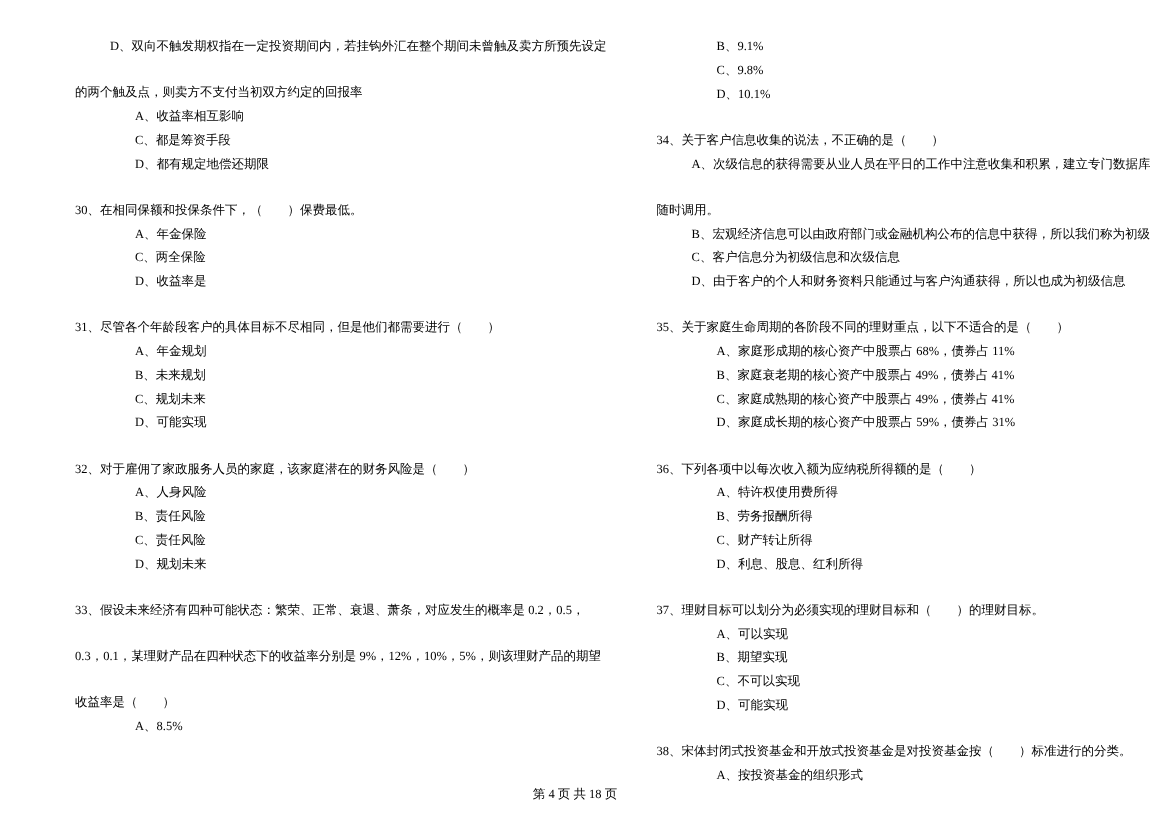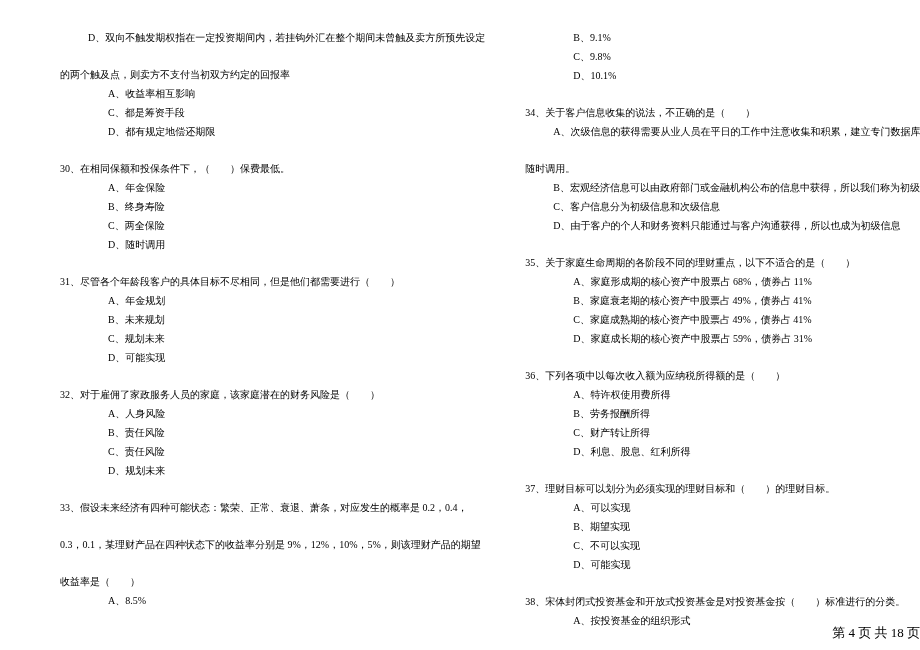--- a/index.html
+++ b/index.html
@@ -26,50 +26,49 @@
       overflow: hidden;
     }
     .indent-0 { padding-left: 38px; }
     .indent-1 { padding-left: 58px; }
     .q-start { padding-left: 10px; margin-top: 18px; }
     .footer {
       position: absolute;
       bottom: 8px;
       left: 0;
       right: 0;
-      text-align: right;
-      font-size: 13px;
+      text-align: center;
+      font-size: 10px;
     }
   </style>
 </head>
 <body>
 
 <div class="page-content">
   <div class="column" id="left-col">
       <div class="line indent-0">D、双向不触发期权指在一定投资期间内，若挂钩外汇在整个期间未曾触及卖方所预先设定</div>
       <div class="line q-start">的两个触及点，则卖方不支付当初双方约定的回报率</div>
       <div class="line indent-1">A、收益率相互影响</div>
       <div class="line indent-1">C、都是筹资手段</div>
       <div class="line indent-1">D、都有规定地偿还期限</div>
       <div class="line q-start">30、在相同保额和投保条件下，（　　）保费最低。</div>
       <div class="line indent-1">A、年金保险</div>
-      <div class="line indent-1">B、终身寿险</div>
       <div class="line indent-1">C、两全保险</div>
-      <div class="line indent-1">D、随时调用</div>
+      <div class="line indent-1">D、收益率是</div>
       <div class="line q-start">31、尽管各个年龄段客户的具体目标不尽相同，但是他们都需要进行（　　）</div>
       <div class="line indent-1">A、年金规划</div>
       <div class="line indent-1">B、未来规划</div>
       <div class="line indent-1">C、规划未来</div>
       <div class="line indent-1">D、可能实现</div>
       <div class="line q-start">32、对于雇佣了家政服务人员的家庭，该家庭潜在的财务风险是（　　）</div>
       <div class="line indent-1">A、人身风险</div>
       <div class="line indent-1">B、责任风险</div>
       <div class="line indent-1">C、责任风险</div>
       <div class="line indent-1">D、规划未来</div>
-      <div class="line q-start">33、假设未来经济有四种可能状态：繁荣、正常、衰退、萧条，对应发生的概率是 0.2，0.4，</div>
+      <div class="line q-start">33、假设未来经济有四种可能状态：繁荣、正常、衰退、萧条，对应发生的概率是 0.2，0.5，</div>
       <div class="line q-start">0.3，0.1，某理财产品在四种状态下的收益率分别是 9%，12%，10%，5%，则该理财产品的期望</div>
       <div class="line q-start">收益率是（　　）</div>
       <div class="line indent-1">A、8.5%</div>
     </div>
   <div class="column" id="right-col">
       <div class="line indent-1">B、9.1%</div>
       <div class="line indent-1">C、9.8%</div>
       <div class="line indent-1">D、10.1%</div>
       <div class="line q-start">34、关于客户信息收集的说法，不正确的是（　　）</div>
       <div class="line indent-0">A、次级信息的获得需要从业人员在平日的工作中注意收集和积累，建立专门数据库，以便</div>

